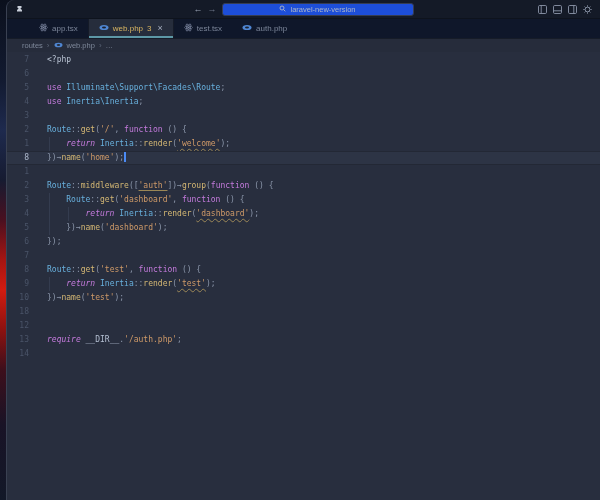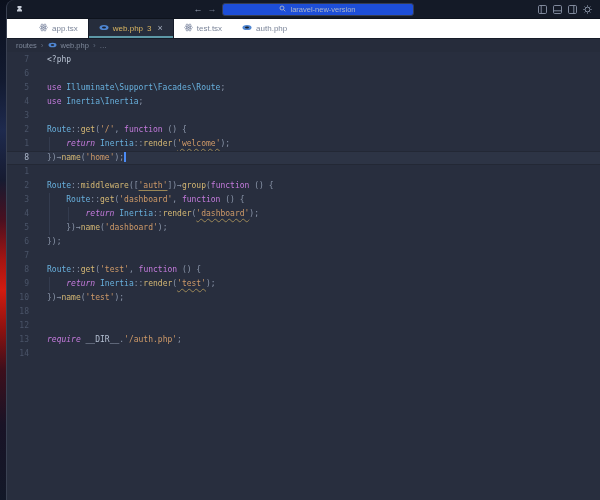--- a/index.html
+++ b/index.html
@@ -13,32 +13,32 @@
     padding:0 8px;flex:0 0 auto;border-bottom:1px solid #0e131d;}
   .tb-side{flex:1;display:flex;align-items:center;}
   .tb-side.right{justify-content:flex-end;gap:6px;}
   .tb-center{display:flex;align-items:center;gap:5px;}
   .nav-arrow{color:#9aa3b5;font-size:9px;line-height:12px;cursor:default;}
   .nav-arrow.fwd{color:#6d7689;}
   .searchbox{width:190px;height:11px;background:#1d4ed8;border:1px solid #353d52;border-radius:3px;
     display:flex;align-items:center;justify-content:center;gap:4px;color:#aeb7c8;font-size:7.5px;}
   .panel-icon svg,.gear-icon svg{display:block;}
   
-  .tabbar{height:19px;background:#ffffff;display:flex;align-items:stretch;padding-left:22px;
+  .tabbar{height:19px;background:#0f172a;display:flex;align-items:stretch;padding-left:22px;
     flex:0 0 auto;border-bottom:1px solid #161c28;}
   .tab{display:flex;align-items:center;gap:4px;padding:0 10px;font-size:8px;color:#7b8599;
     position:relative;cursor:default;}
   .tab .lbl{white-space:nowrap;}
   .tab.active{background:#262d3c;color:#d9b561;border-left:1px solid #151b28;
     border-right:1px solid #151b28;box-shadow:inset 0 -2px 0 #5d98a6;}
   .tab .badge{color:#d9b561;font-size:8px;}
   .tab .close{color:#a5aec0;font-size:9px;line-height:9px;margin-left:2px;}
   
   .breadcrumb{height:13px;background:#262c3b;display:flex;align-items:center;gap:4px;
-    padding-left:9px;font-size:7.5px;color:#7d8799;flex:0 0 auto;}
+    padding-left:15px;font-size:7.5px;color:#7d8799;flex:0 0 auto;}
   .crumb-sep{color:#5c6678;font-size:8px;}
   
   .editor{flex:1;overflow:hidden;background:#282e3e;padding-top:1px;position:relative;
     font-family:"DejaVu Sans Mono",monospace;font-size:8px;}
   .code-line{display:flex;height:14px;line-height:14px;position:relative;}
   .code-line.current{background:#2d3445;box-shadow:inset 0 1px 0 rgba(0,0,0,.22),inset 0 -1px 0 rgba(0,0,0,.22);}
   .gutter{flex:0 0 22px;text-align:right;color:#4a5468;font-size:8px;user-select:none;}
   .gutter.cur{color:#aeb9cc;}
   .line-text{margin-left:18px;position:relative;white-space:pre;}
   .guide{position:absolute;top:0;bottom:0;width:1px;background:#343c4f;}

